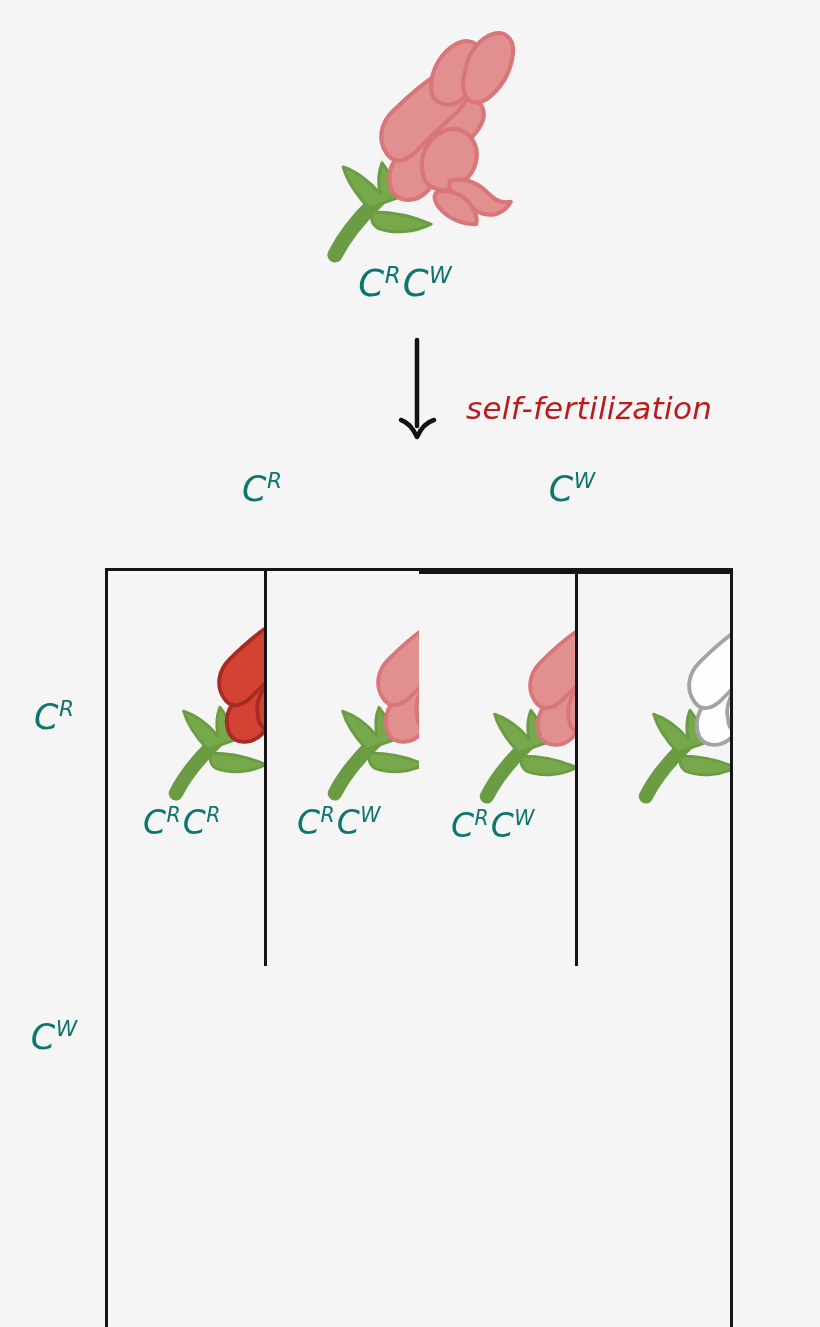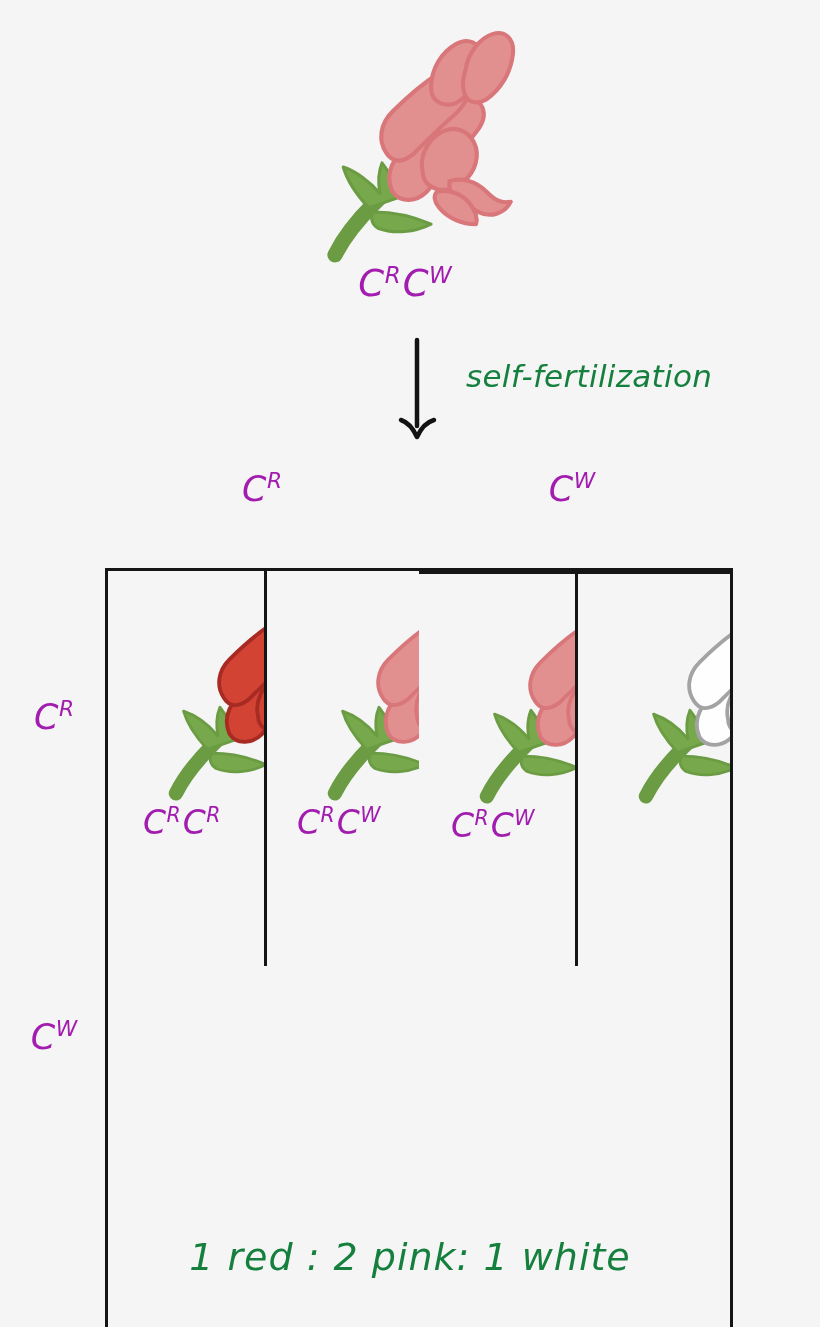--- a/index.html
+++ b/index.html
@@ -19,37 +19,38 @@
     left: 0; top: 0;
     width: 820px;
     height: 1327px;
   }
 
   
   .geno {
     font-family: "DejaVu Sans", sans-serif;
     font-style: italic;
     font-weight: 400;
-    color: #a21caf;
+    color: #0f766e;
     white-space: nowrap;
     letter-spacing: 0.5px;
   }
   .geno .sup {
     font-size: 0.62em;
     vertical-align: super;
     font-style: italic;
     letter-spacing: 0;
   }
   .geno .allele + .allele { margin-left: 2px; }
 
   .hand {
     font-family: "DejaVu Sans", sans-serif;
     font-style: italic;
-    color: #15803d;
+    color: #b91c1c;
     white-space: nowrap;
+    margin-top: 32px;
   }
 
   
   #parent-flower {
     position: absolute;
     left: 322px;
     top: 28px;
     width: 210px;
     height: 235px;
   }
@@ -340,15 +341,14 @@
                      C140 174 130 166 122 158 Z" fill="#fefefe" stroke="#a3a3a3" stroke-width="4" stroke-linejoin="round"></path>
             <path d="M110 160 C122 158 134 162 142 172 C148 180 150 186 148 192 C134 192 120 186 112 176
                      C107 170 106 164 110 160 Z" fill="#fefefe" stroke="#a3a3a3" stroke-width="4" stroke-linejoin="round"></path>
           </g>
         </svg>
       </div>
     </div>
 
   </div>
 
-  <div id="ratio-caption" class="hand">1 red : 2 pink: 1 white</div>
 
 </div>
 
 </body></html>

